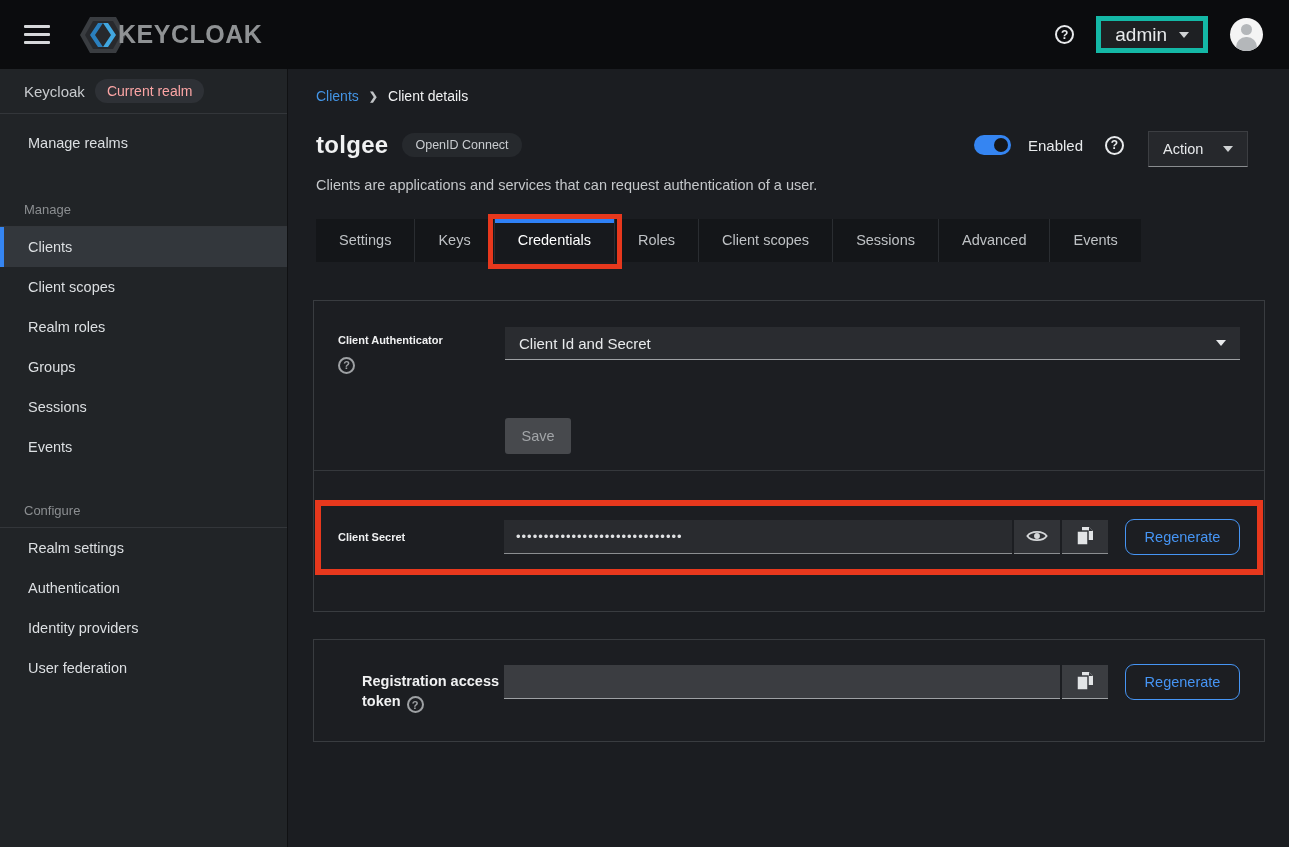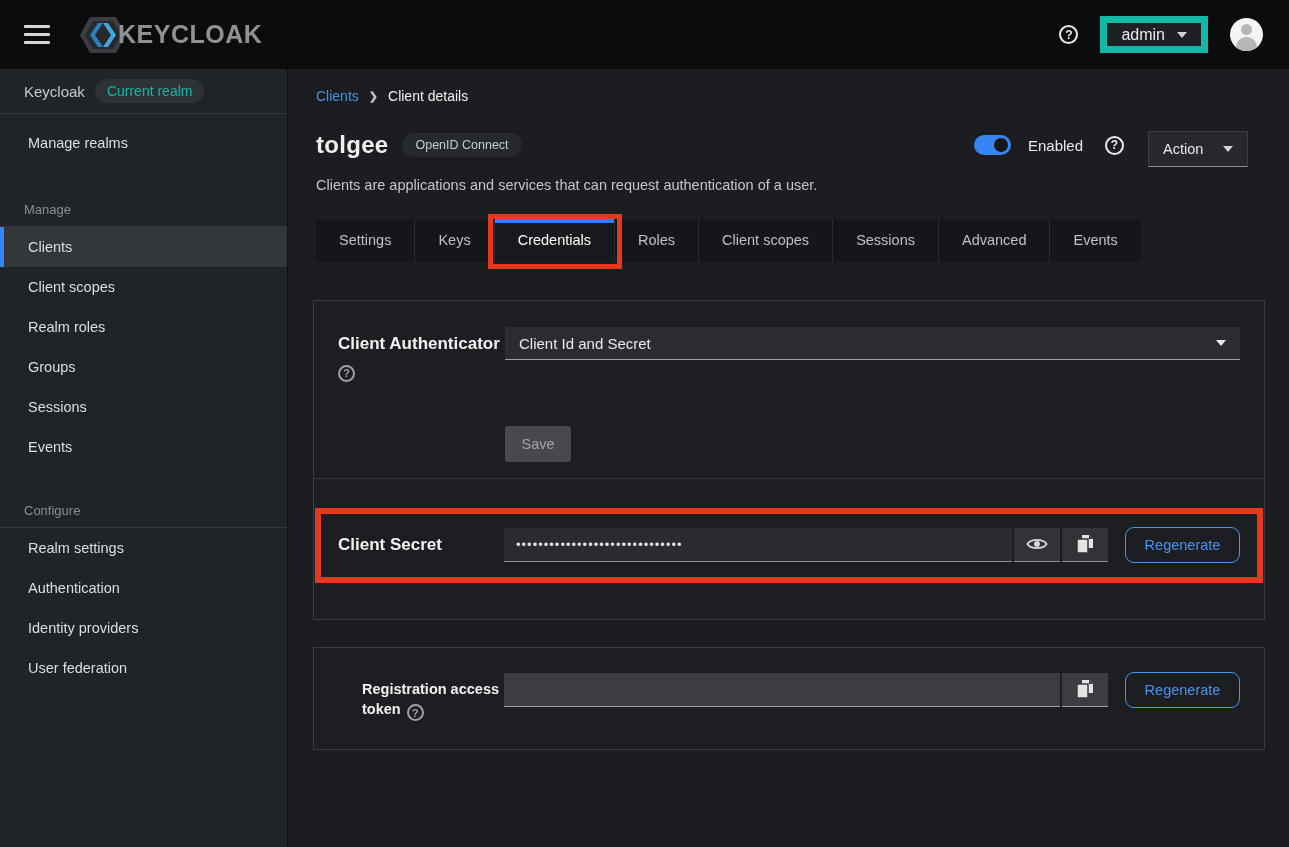--- a/index.html
+++ b/index.html
@@ -10,35 +10,35 @@
   .masthead { position:absolute; top:0; left:0; width:1289px; height:69px;
     background:#0b0c0e; display:flex; align-items:center; z-index:30; }
   .burger { margin-left:24px; width:26px; cursor:pointer; }
   .burger div { height:3px; background:#d6d8da; margin:5px 0; border-radius:1px; }
   .logo { display:flex; align-items:center; margin-left:26px; }
   .logo-text { font-size:25px; font-weight:800; letter-spacing:.5px; color:#8f9294; margin-left:-10px; }
   .masthead-right { margin-left:auto; display:flex; align-items:center; gap:22px; padding-right:26px; }
   .qmark { display:inline-flex; width:19px; height:19px; border:2px solid #e8eaec; border-radius:50%;
     align-items:center; justify-content:center; font-size:12px; font-weight:700; color:#e8eaec; }
   .qmark.dim { border-color:#9ea1a4; color:#9ea1a4; width:17px; height:17px; font-size:11px; }
-  .user-dd { height:37px; min-width:97px; background:#1e2023; border:7px solid #14b8a6;
-    display:flex; align-items:center; gap:12px; padding:0 14px; font-size:16px; cursor:pointer; }
+  .user-dd { height:37px; min-width:97px; background:#1e2023; border:5px solid #14b8a6;
+    display:flex; align-items:center; gap:12px; padding:0 14px; font-size:19px; cursor:pointer; }
   .caret { width:0; height:0; border-left:5px solid transparent; border-right:5px solid transparent;
     border-top:6px solid #cfd2d4; }
   .avatar { width:33px; height:33px; border-radius:50%; background:#f4f4f4; position:relative; overflow:hidden; }
   .avatar .head { position:absolute; top:6px; left:11px; width:11px; height:11px; border-radius:50%; background:#b4b7ba; }
   .avatar .body { position:absolute; top:19px; left:6px; width:21px; height:14px; border-radius:10px 10px 0 0; background:#b4b7ba; }
 
   
   .sidebar { position:absolute; top:69px; left:0; width:288px; bottom:0; background:#212427;
     border-right:1px solid #101113; }
   .realm-row { height:45px; display:flex; align-items:center; padding-left:24px; gap:10px;
     border-bottom:1px solid #33363a; }
   .realm-name { color:#c8cbce; font-size:15px; }
-  .realm-badge { background:#2e3136; color:#14b8a6; font-size:14px; padding:4px 12px; border-radius:12px; cursor:pointer; }
+  .realm-badge { background:#2e3136; color:#fca5a5; font-size:14px; padding:4px 12px; border-radius:12px; cursor:pointer; }
   .nav-item { height:40px; display:flex; align-items:center; padding-left:24px; font-size:14.5px;
     color:#dcdfe2; cursor:pointer; border-left:4px solid transparent; }
   .nav-item.lone { height:46px; margin-top:6px; }
   .nav-item.current { background:#33373c; border-left-color:#3585f2; }
   .nav-section { margin-top:26px; }
   .nav-section-label { padding:10px 0 9px 24px; font-size:13px; color:#8b8e91; }
   .nav-rule { border:none; border-top:1px solid #33363a; }
 
   
   .main { position:absolute; top:69px; left:288px; right:0; bottom:0; background:#1b1d21; }
@@ -71,21 +71,21 @@
   .tab-anno-wrap { position:relative; }
   .anno-tab { position:absolute; left:-7px; right:-7px; top:-5px; bottom:-7px;
     border:5px solid #e7381d; pointer-events:none; z-index:5; }
 
   
   .panel { margin-left:25px; width:952px; background:#1c1e22; border:1px solid #393c40; }
   .panel1 { margin-top:38px; padding:26px 24px 36px 24px; }
   .panel2 { margin-top:27px; padding:24px 24px 28px 24px; }
   .form-row { display:flex; align-items:flex-start; }
   .label-col { width:167px; padding-top:7px; }
-  .field-label { font-size:17px; font-weight:700; color:#f0f1f2; }
+  .field-label { font-size:11px; font-weight:700; color:#f0f1f2; }
   .label-help { margin-top:9px; }
   .control-col { flex:1; }
 
   .select { height:33px; background:#2a2c30; border-bottom:1px solid #9ea1a4; display:flex;
     align-items:center; padding:0 14px; font-size:15px; color:#e8eaec; cursor:pointer; }
   .select .caret { margin-left:auto; border-top-color:#e8eaec; }
 
   .save-row { display:flex; margin-top:44px; }
   .save-spacer { width:167px; }
   .save-btn { height:36px; width:66px; background:#47494d; color:#a2a5a8; font-size:14.5px;

